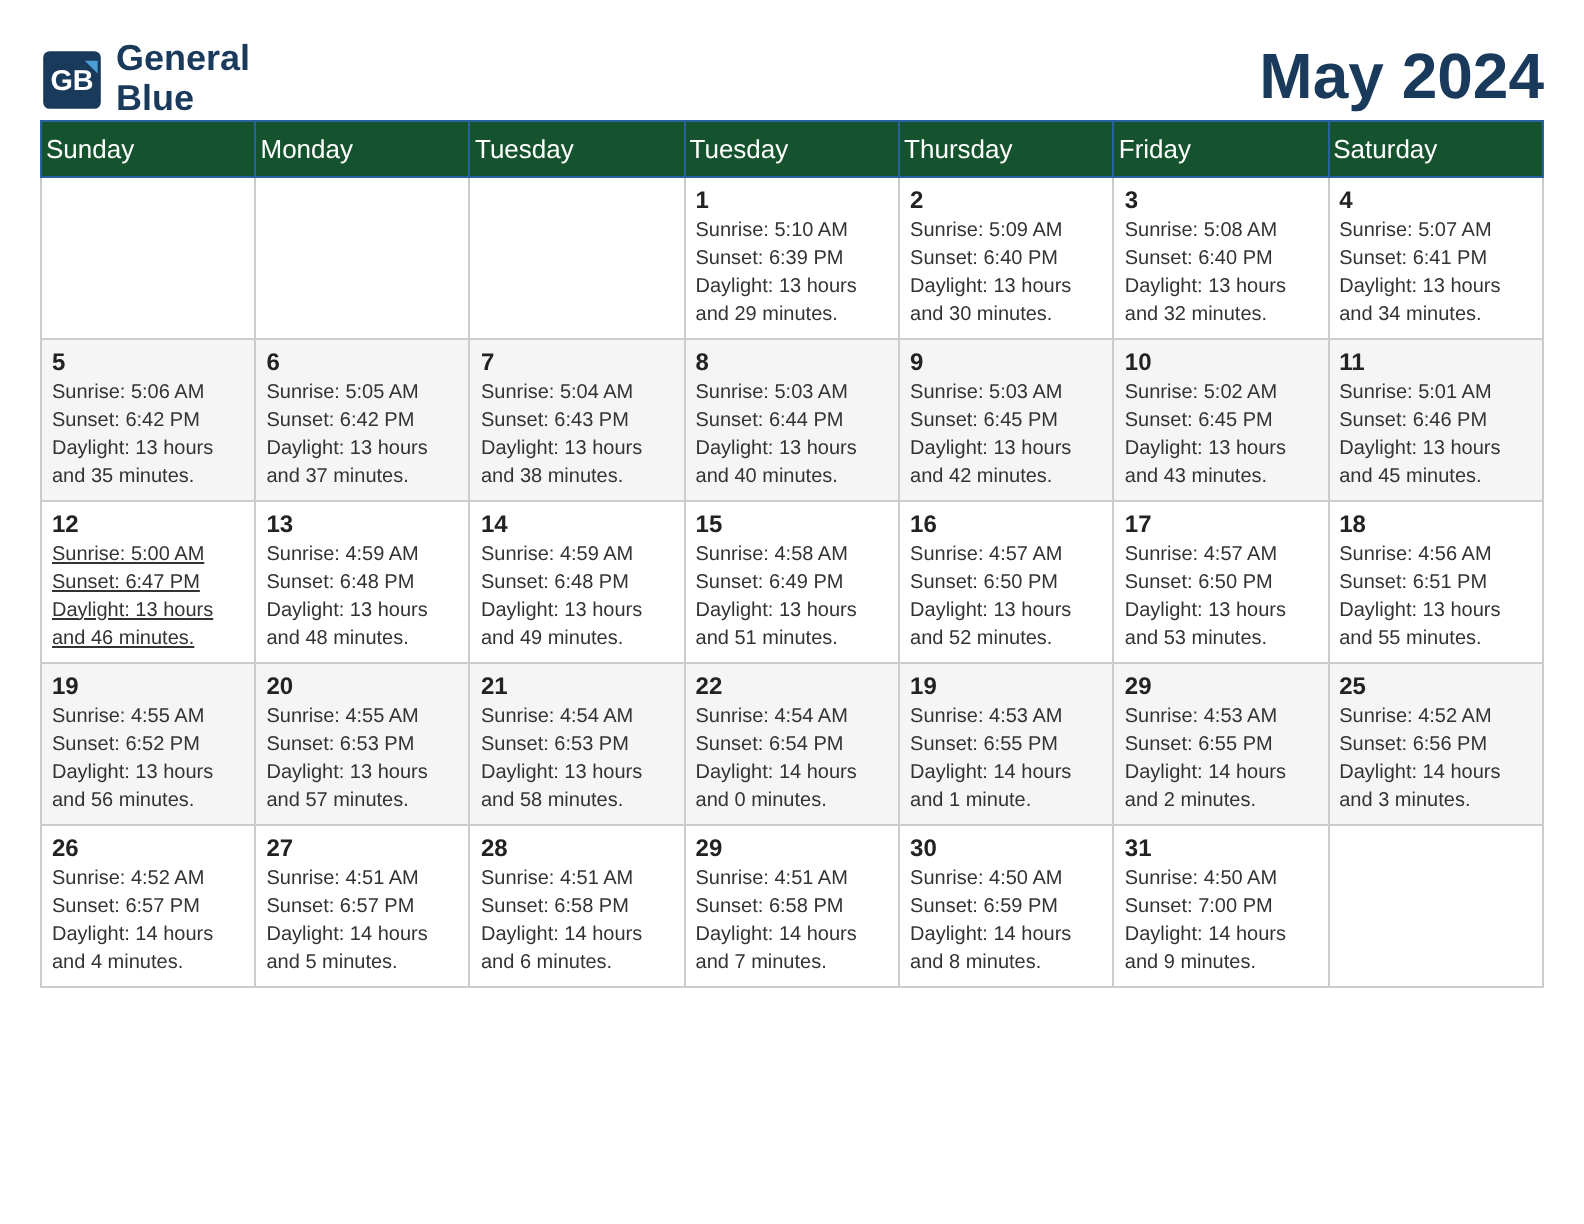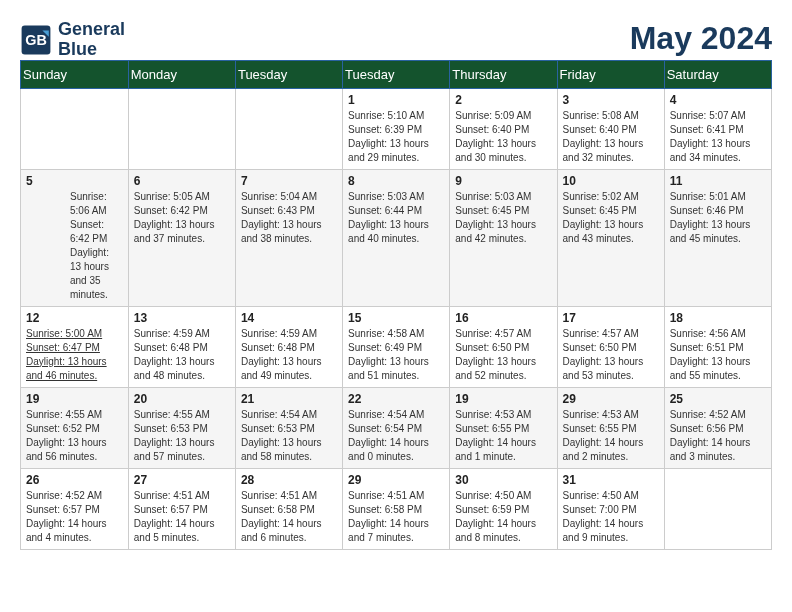--- a/index.html
+++ b/index.html
@@ -148,21 +148,21 @@
           <span class="day-num">4</span>
           <div class="day-info" style="white-space: pre-line;">Sunrise: 5:07 AM
 Sunset: 6:41 PM
 Daylight: 13 hours
 and 34 minutes.</div>
         </td>
       </tr>
       <tr>
         <td>
           <span class="day-num">5</span>
-          <div class="day-info" style="white-space: pre-line; margin-left: 44px;">Sunrise: 5:06 AM
+          <div class="day-info" style="white-space: pre-line;">Sunrise: 5:06 AM
 Sunset: 6:42 PM
 Daylight: 13 hours
 and 35 minutes.</div>
         </td>
         <td>
           <span class="day-num">6</span>
           <div class="day-info" style="white-space: pre-line;">Sunrise: 5:05 AM
 Sunset: 6:42 PM
 Daylight: 13 hours
 and 37 minutes.</div>

